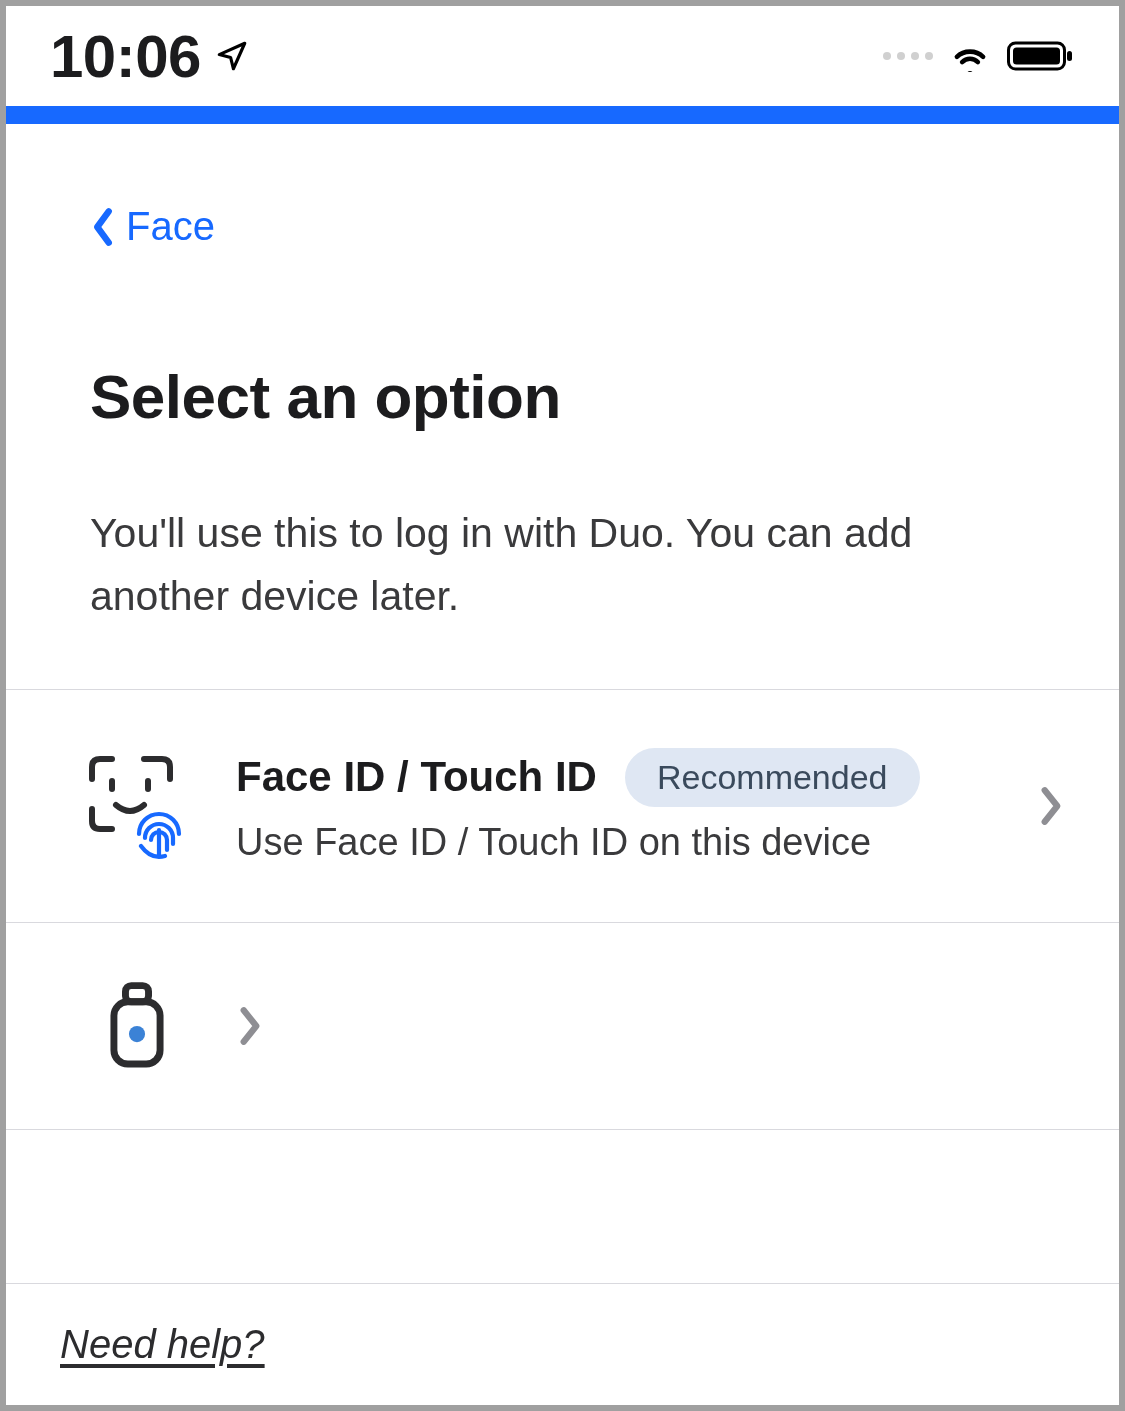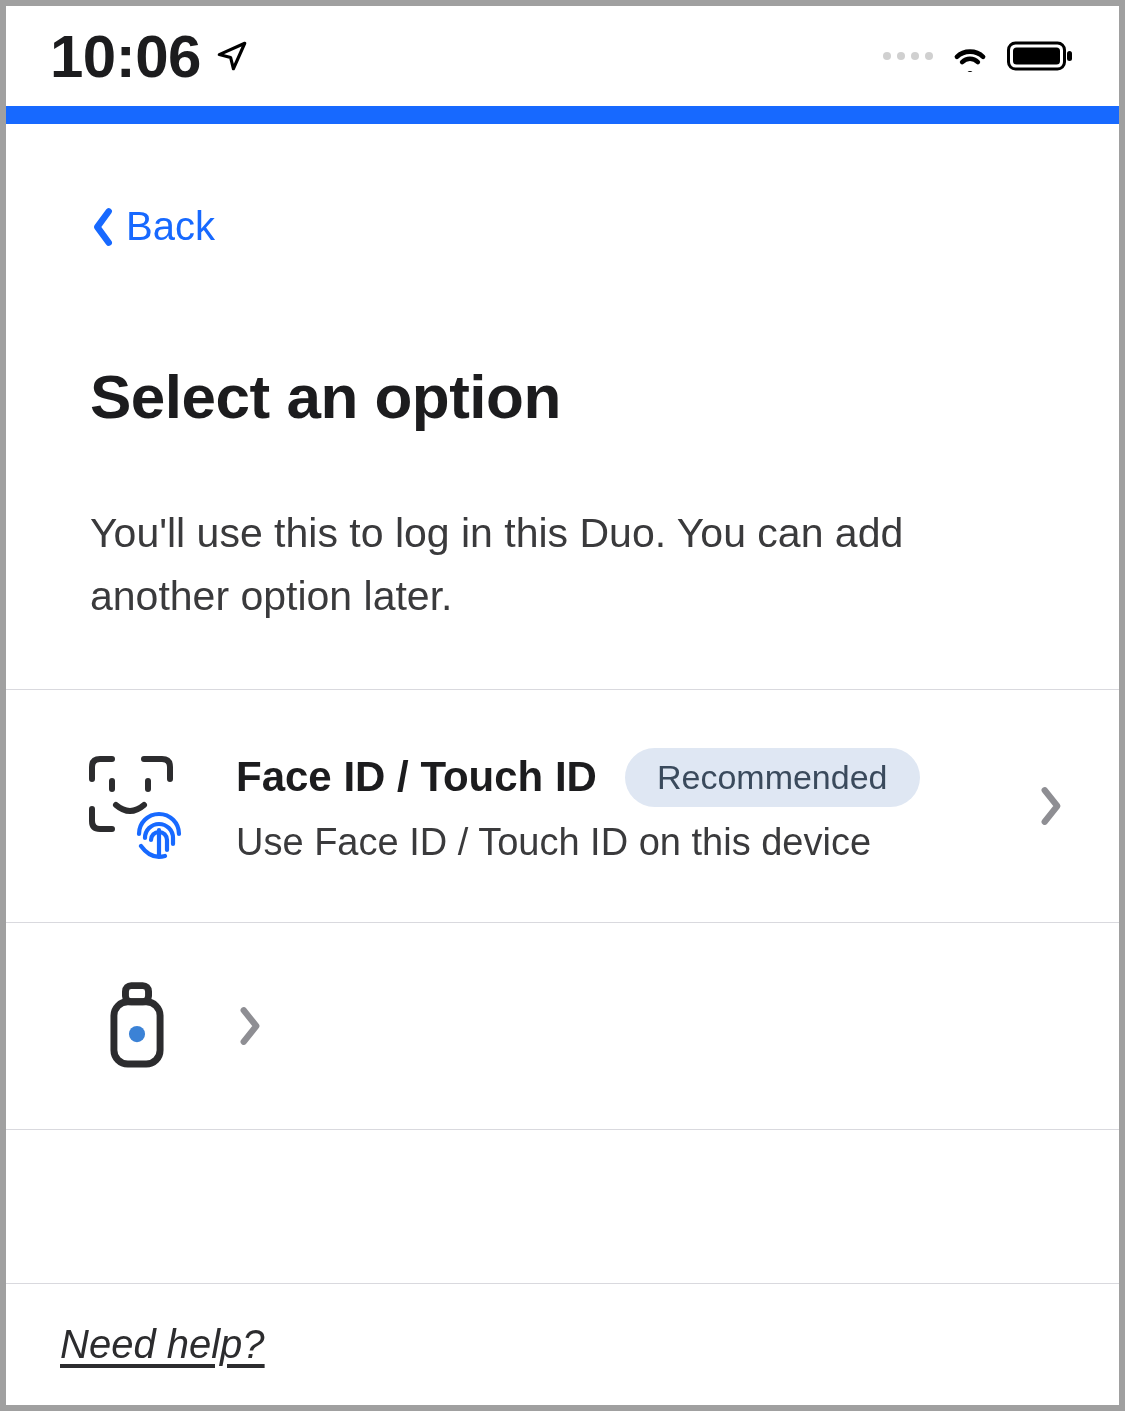--- a/index.html
+++ b/index.html
@@ -198,24 +198,24 @@
 
   <div class="accent-bar"></div>
 
   <div class="prompt-header">
     <div class="back-link">
       <span>
         <svg width="26" height="40" viewBox="0 0 16 28" fill="none" stroke="#1769ff" stroke-width="4.5" stroke-linecap="round" stroke-linejoin="round">
           <polyline points="12,3 4,14 12,25"></polyline>
         </svg>
       </span>
-      <span>Back</span>
+      <span>Face</span>
     </div>
     <h1 class="page-title">Select an option</h1>
-    <p class="page-subtitle">You'll use this to log in this Duo. You can add another option later.</p>
+    <p class="page-subtitle">You'll use this to log in with Duo. You can add another device later.</p>
   </div>
 
   <div class="option-list">
 
     <div class="option-row">
       <div class="option-icon">
         <svg width="110" height="110" viewBox="0 0 110 110">
 
           <g stroke="#2c2c2e" stroke-width="6" fill="none" stroke-linecap="round">
             <path d="M10 28 V16 Q10 8 18 8 H30"></path>

